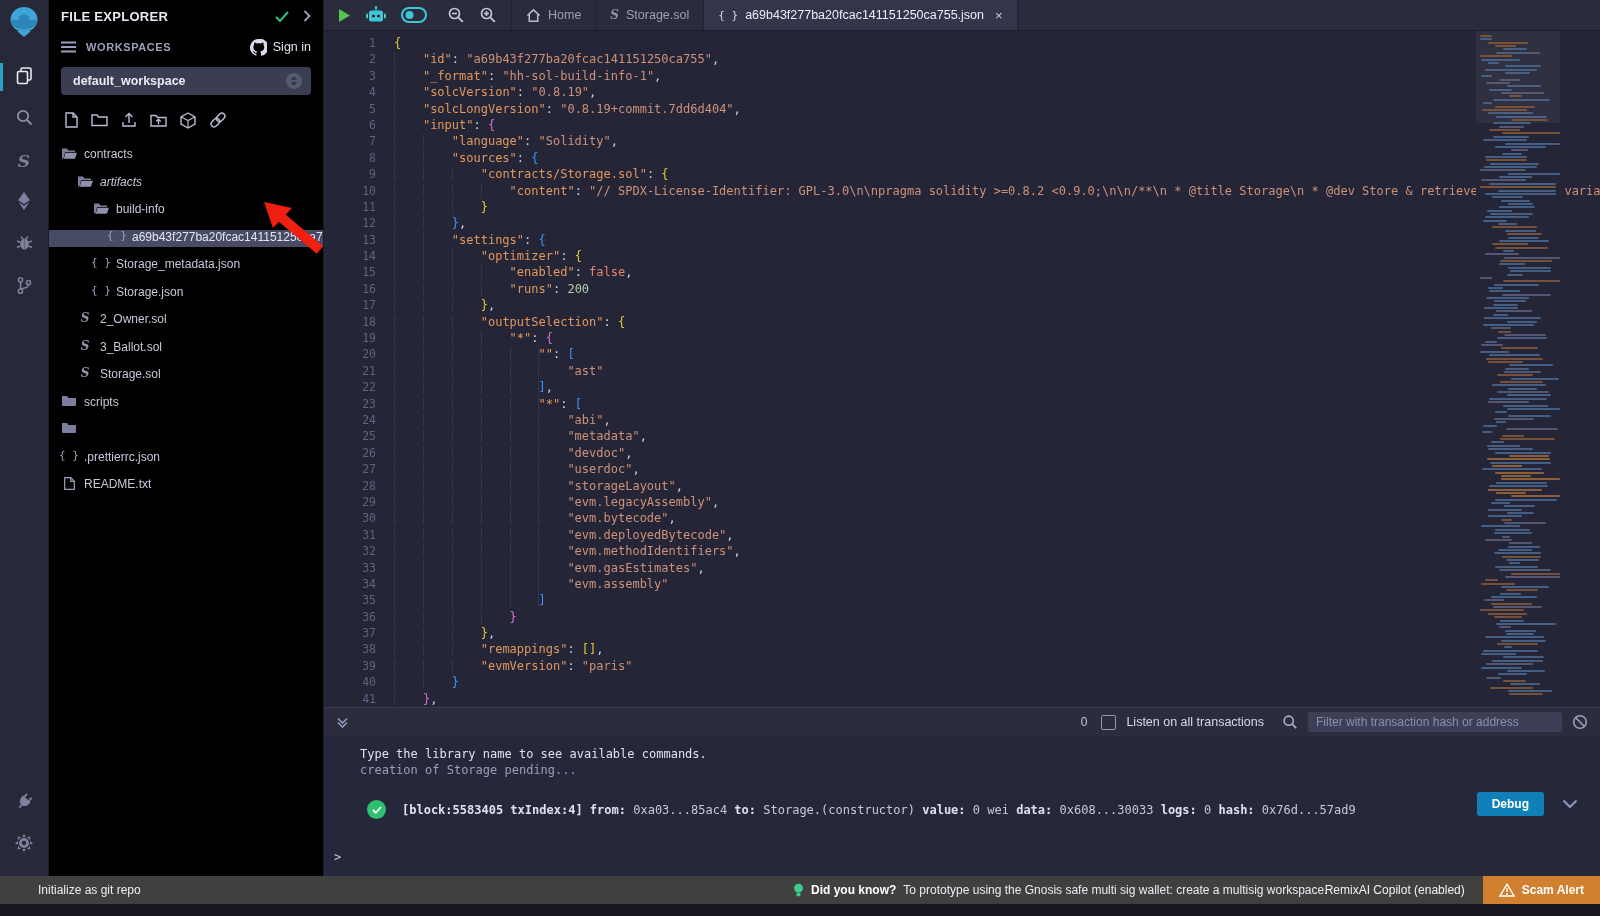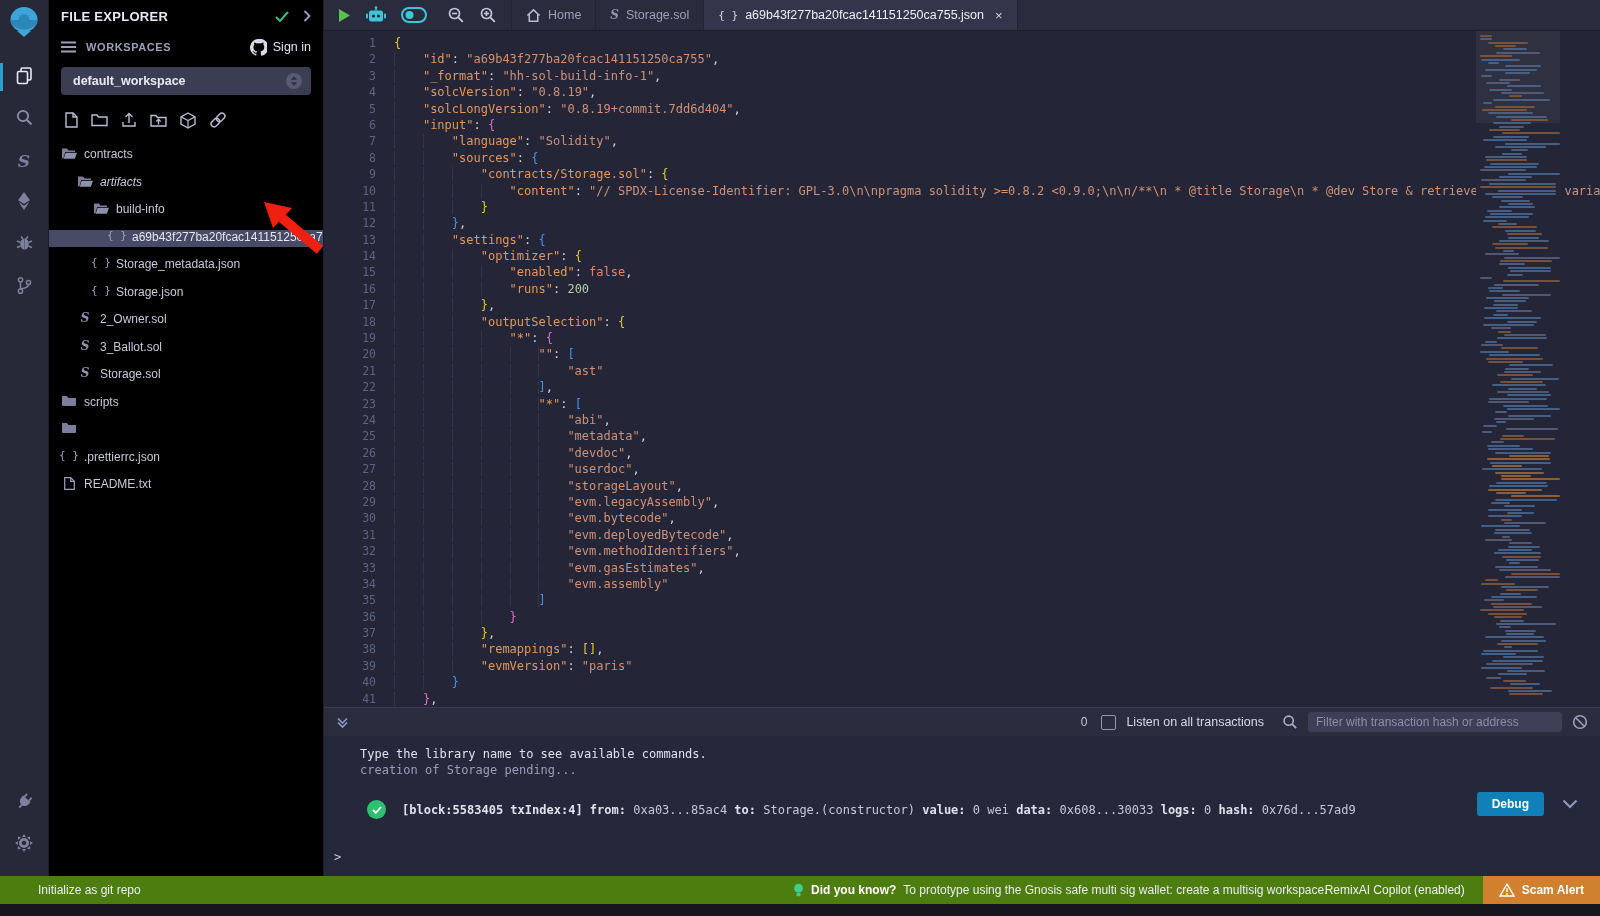--- a/index.html
+++ b/index.html
@@ -74,21 +74,21 @@
   .tx-row{margin-top:22px;margin-left:43px;display:flex;align-items:center;gap:16px;}
   .tx-text{white-space:nowrap;overflow:hidden;max-width:1000px;}
   .txb{font-weight:700;color:#dfe1ec;}
   .txn{color:#c6c9da;}
   .check-circle{width:19px;height:19px;border-radius:50%;background:#2fbf71;display:flex;align-items:center;justify-content:center;flex:none;}
   .debug-btn{position:absolute;right:56px;top:56px;background:#1180b8;color:#fff;font-family:"Liberation Sans",sans-serif;font-size:12px;font-weight:700;padding:5px 15px;border-radius:3px;border:none;cursor:pointer;}
   .tx-caret{position:absolute;right:22px;top:62px;cursor:pointer;}
   .prompt{position:absolute;left:10px;bottom:12px;color:#c6c9da;}
 
   
-  .status{height:28px;background:#4d7c0f;display:flex;align-items:center;position:relative;color:#e9edf3;font-size:12px;}
+  .status{height:28px;background:#404040;display:flex;align-items:center;position:relative;color:#e9edf3;font-size:12px;}
   .st-left{margin-left:38px;}
   .st-center{position:absolute;left:793px;display:flex;align-items:center;gap:7px;}
   .st-bold{font-weight:700;color:#fff;}
   .st-tip{color:#e8ecf2;}
   .st-right{margin-left:auto;display:flex;align-items:center;height:100%;}
   .copilot{margin-right:18px;color:#eef1f6;}
   .scam{height:100%;display:flex;align-items:center;gap:7px;background:#d0802e;color:#fff;font-weight:700;padding:0 16px;cursor:pointer;}
   .strip{height:12px;background:#15161e;}
 
   .arrow-overlay{position:absolute;left:256px;top:196px;pointer-events:none;z-index:50;}

